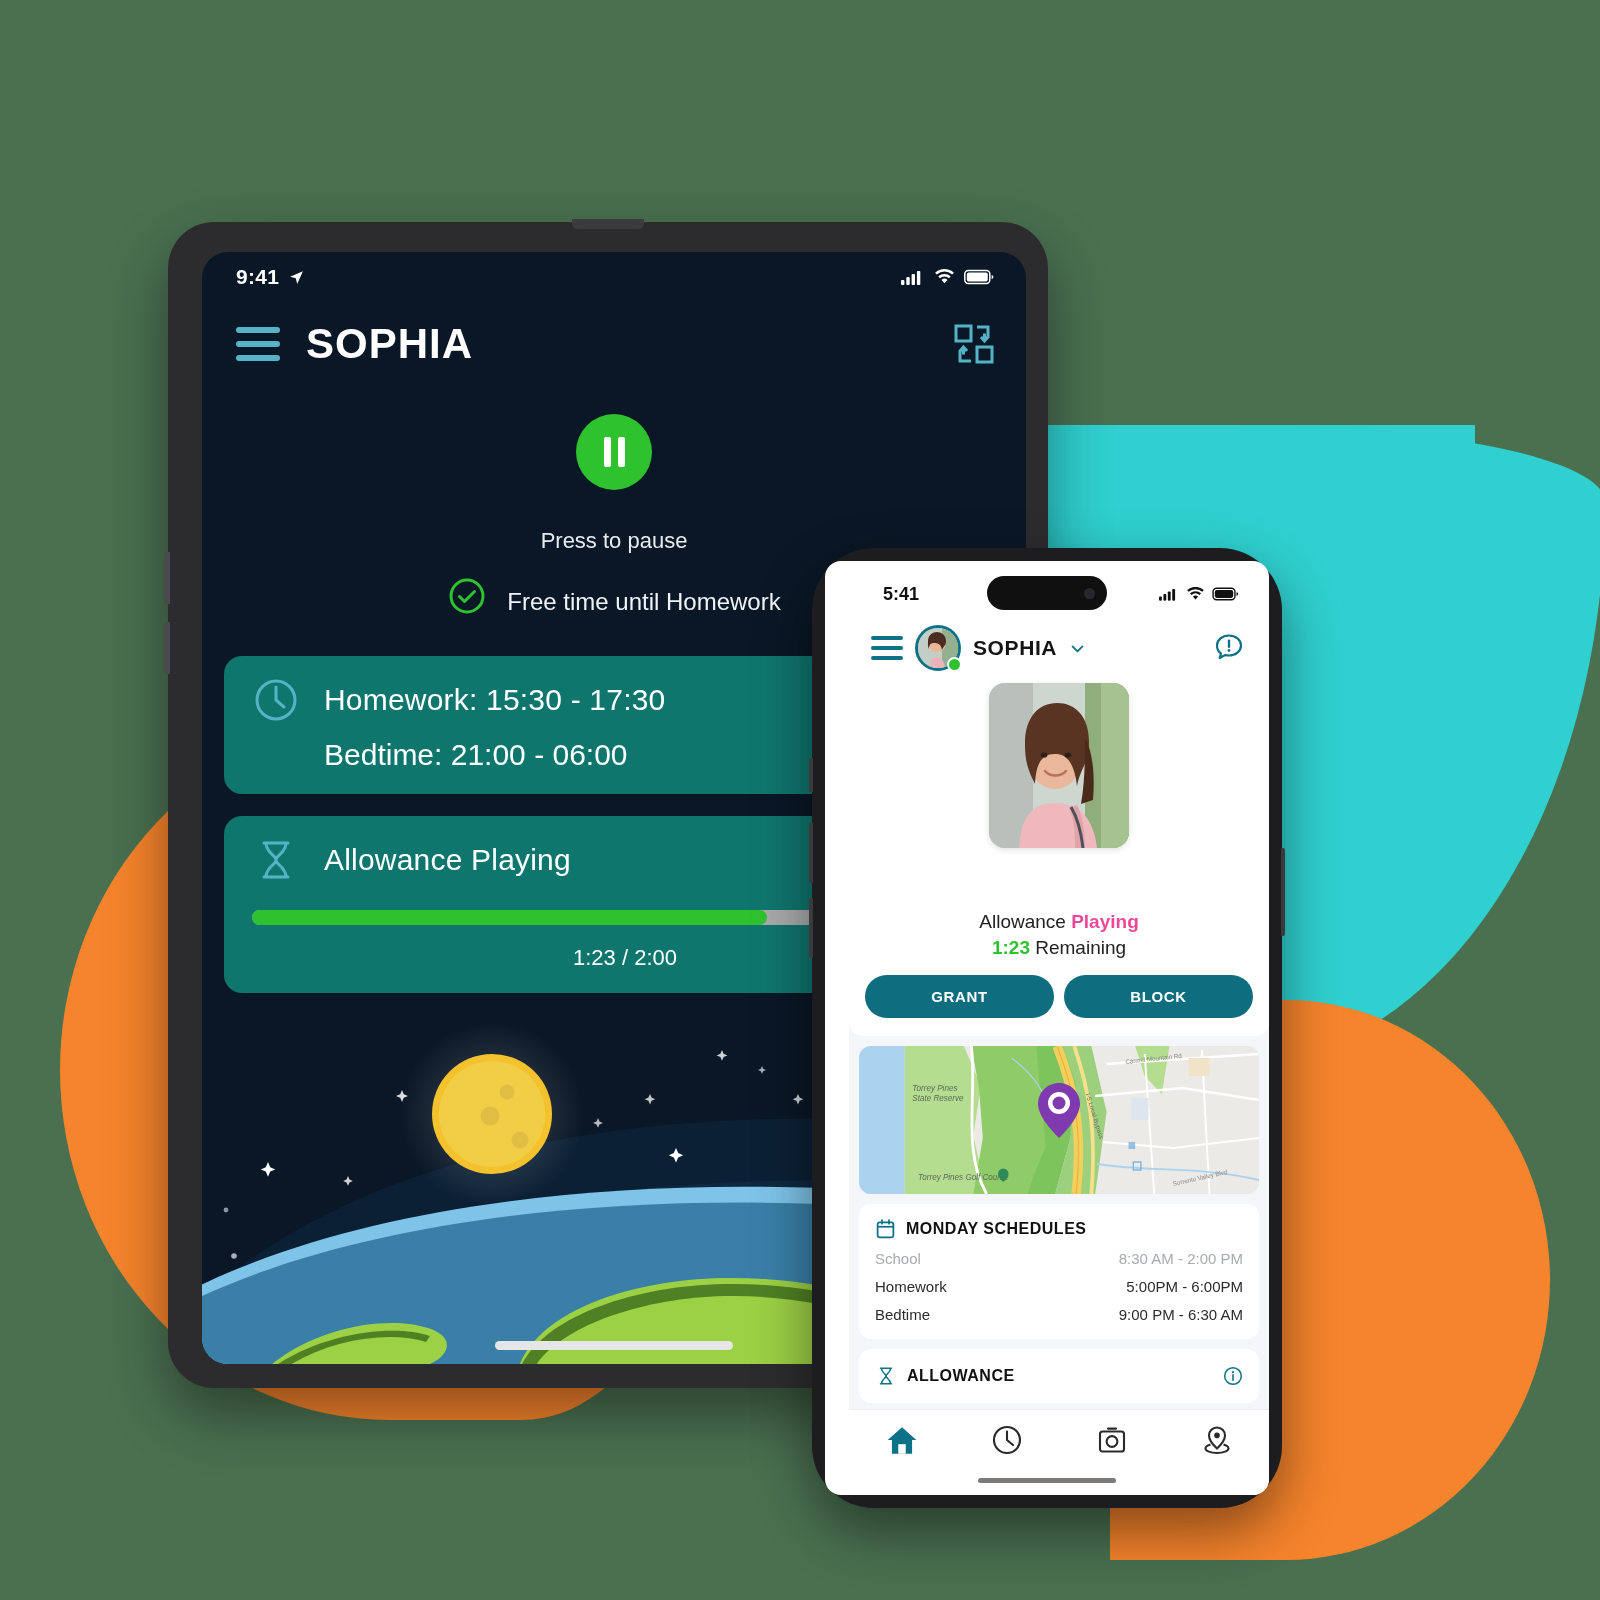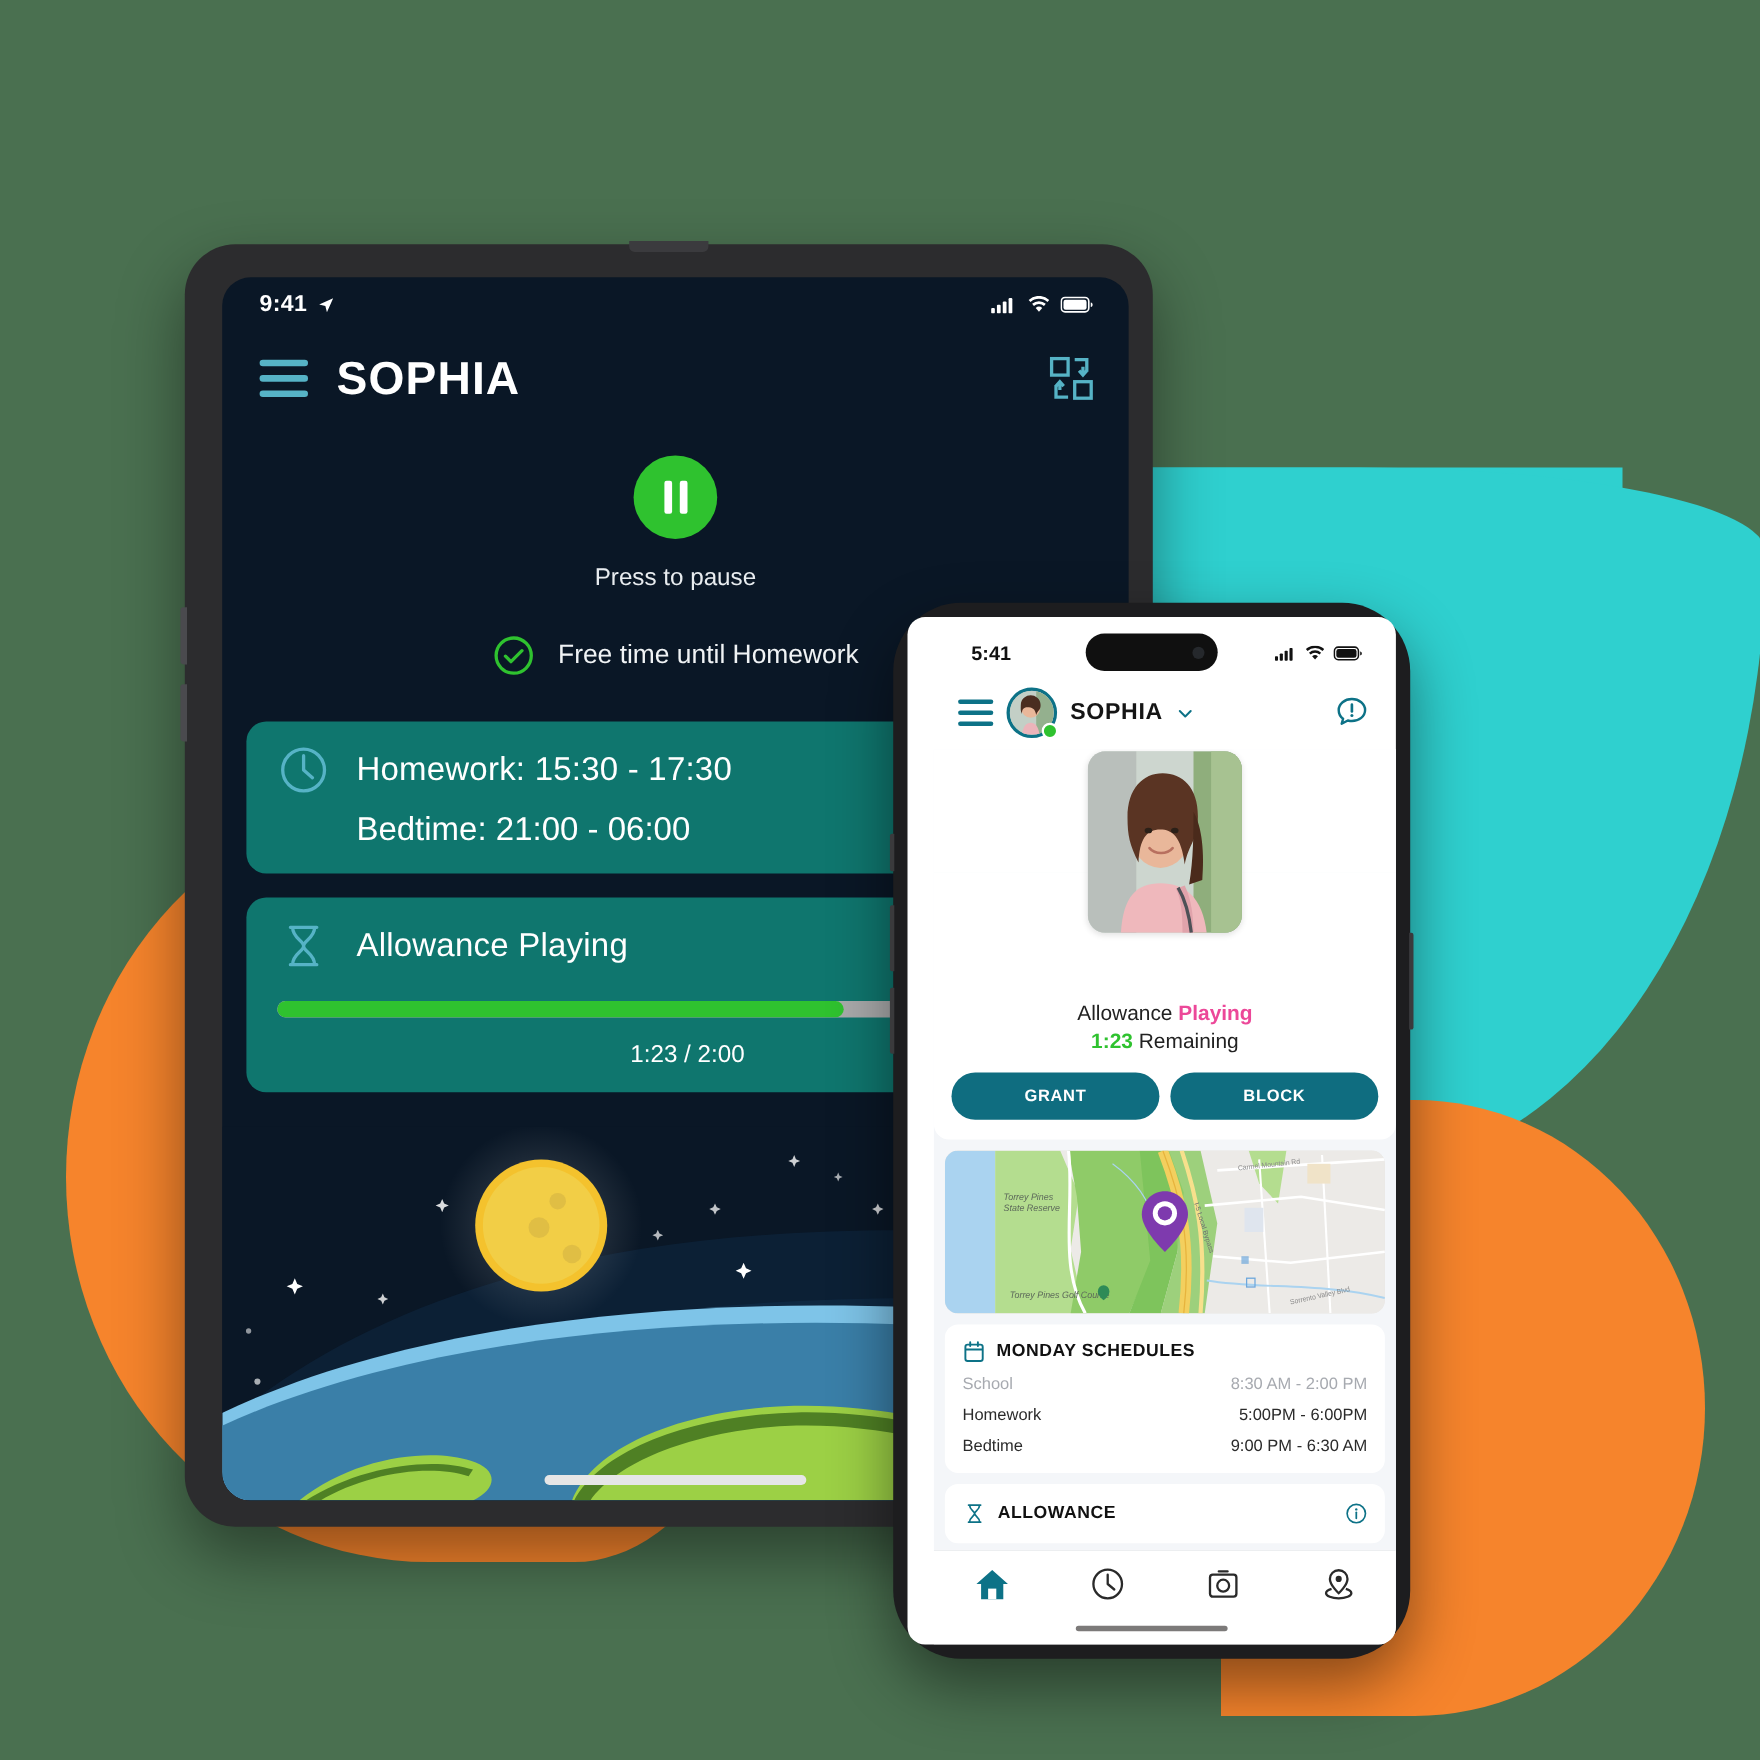--- a/index.html
+++ b/index.html
@@ -86,22 +86,22 @@
   #tablet-title { font-size: 42px; font-weight: bold; letter-spacing: 1px; }
 
   .t-hero { text-align: center; padding-top: 46px; }
   #pause-button {
     width: 76px; height: 76px; border-radius: 50%;
     background: #2fc22f; margin: 0 auto;
     display: flex; align-items: center; justify-content: center;
     gap: 7px; cursor: pointer;
   }
   #pause-button span { width: 7px; height: 30px; background: #fff; border-radius: 2px; display: block; }
-  #press-to-pause { margin-top: 22px; font-size: 22px; color: #e8ecef; font-weight: 300; text-align: center; }
-  .t-freetime { margin-top: 38px; display: flex; align-items: center; justify-content: center; gap: 20px; }
+  #press-to-pause { margin-top: 38px; font-size: 22px; color: #e8ecef; font-weight: 300; text-align: center; }
+  .t-freetime { margin-top: 22px; display: flex; align-items: flex-end; justify-content: center; gap: 20px; }
   #freetime-label { font-size: 24px; color: #f0f3f5; font-weight: 300; }
 
   .t-card {
     margin: 0 0 0 22px;
     background: #0f766e;
     border-radius: 18px;
     padding: 20px 28px 22px 28px;
   }
   #tablet-card-schedule { margin-top: 40px; }
   #tablet-card-allowance { margin-top: 22px; }

